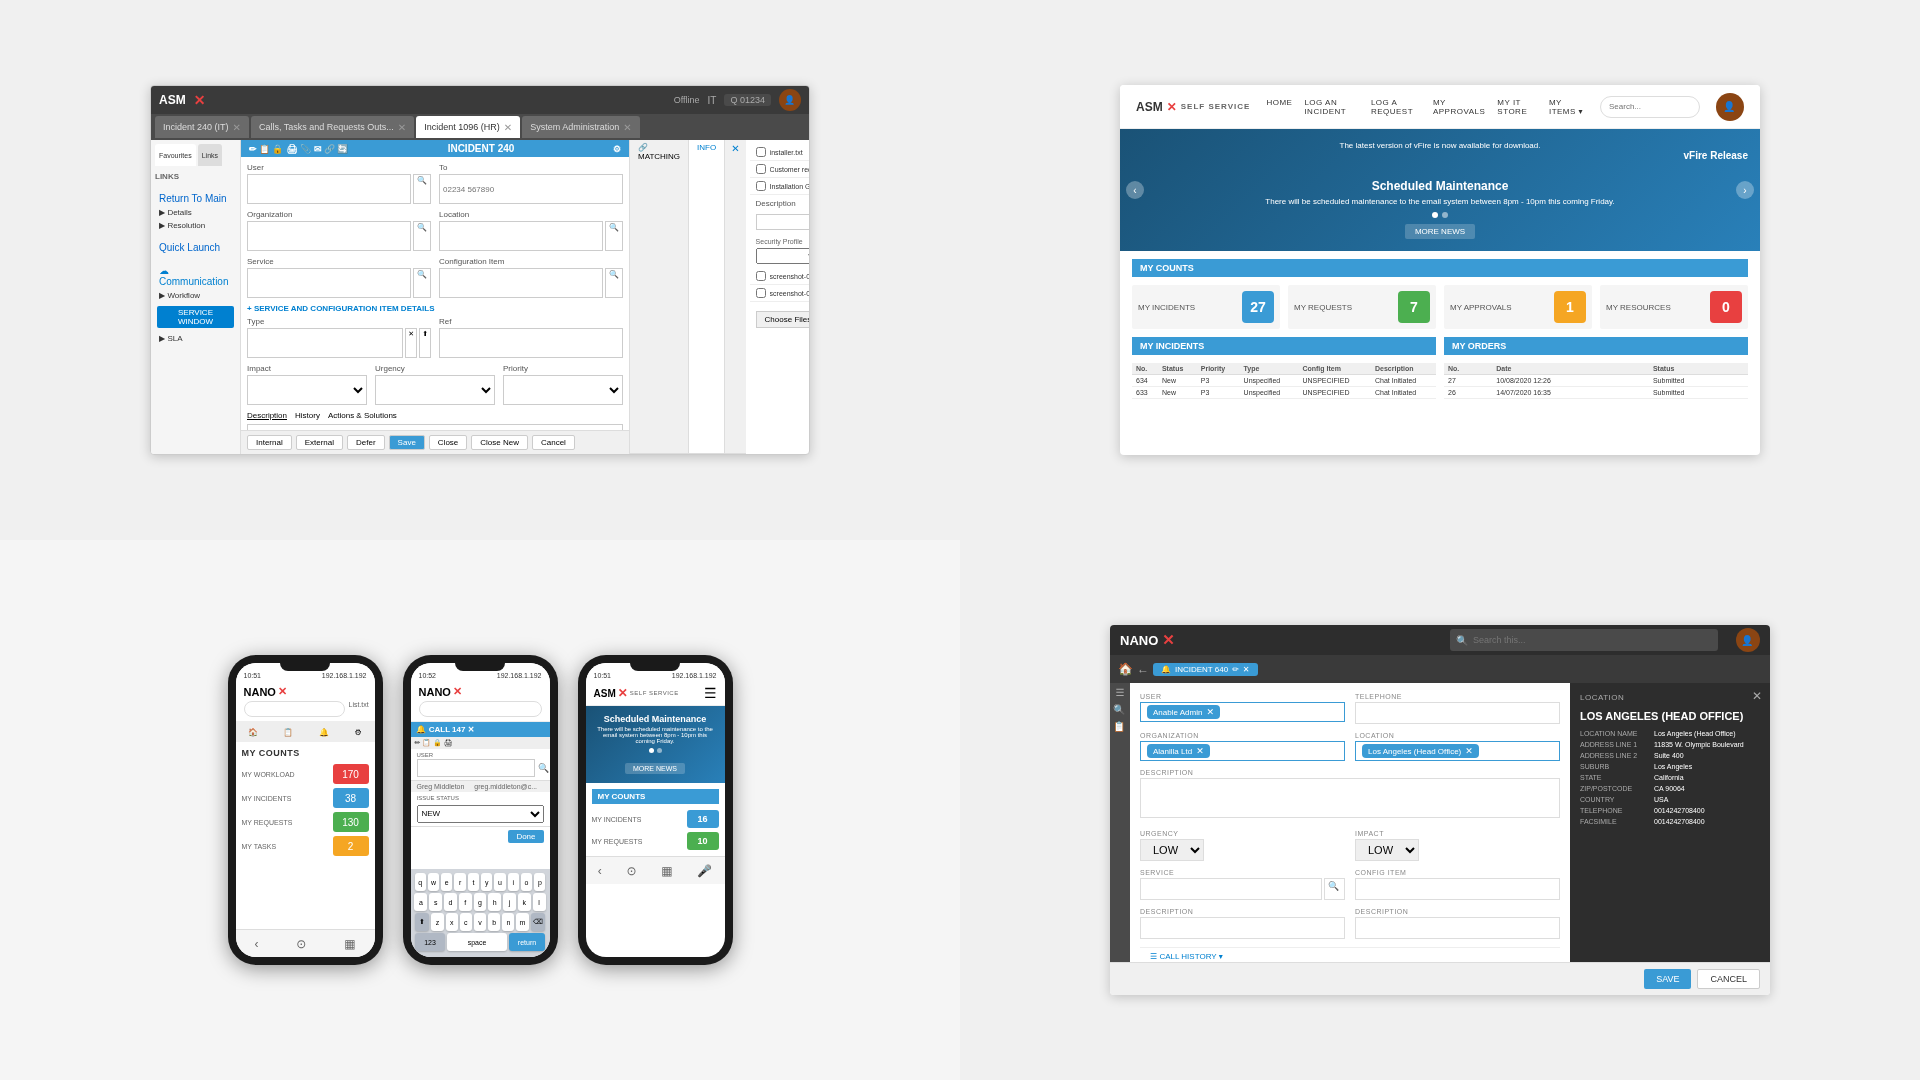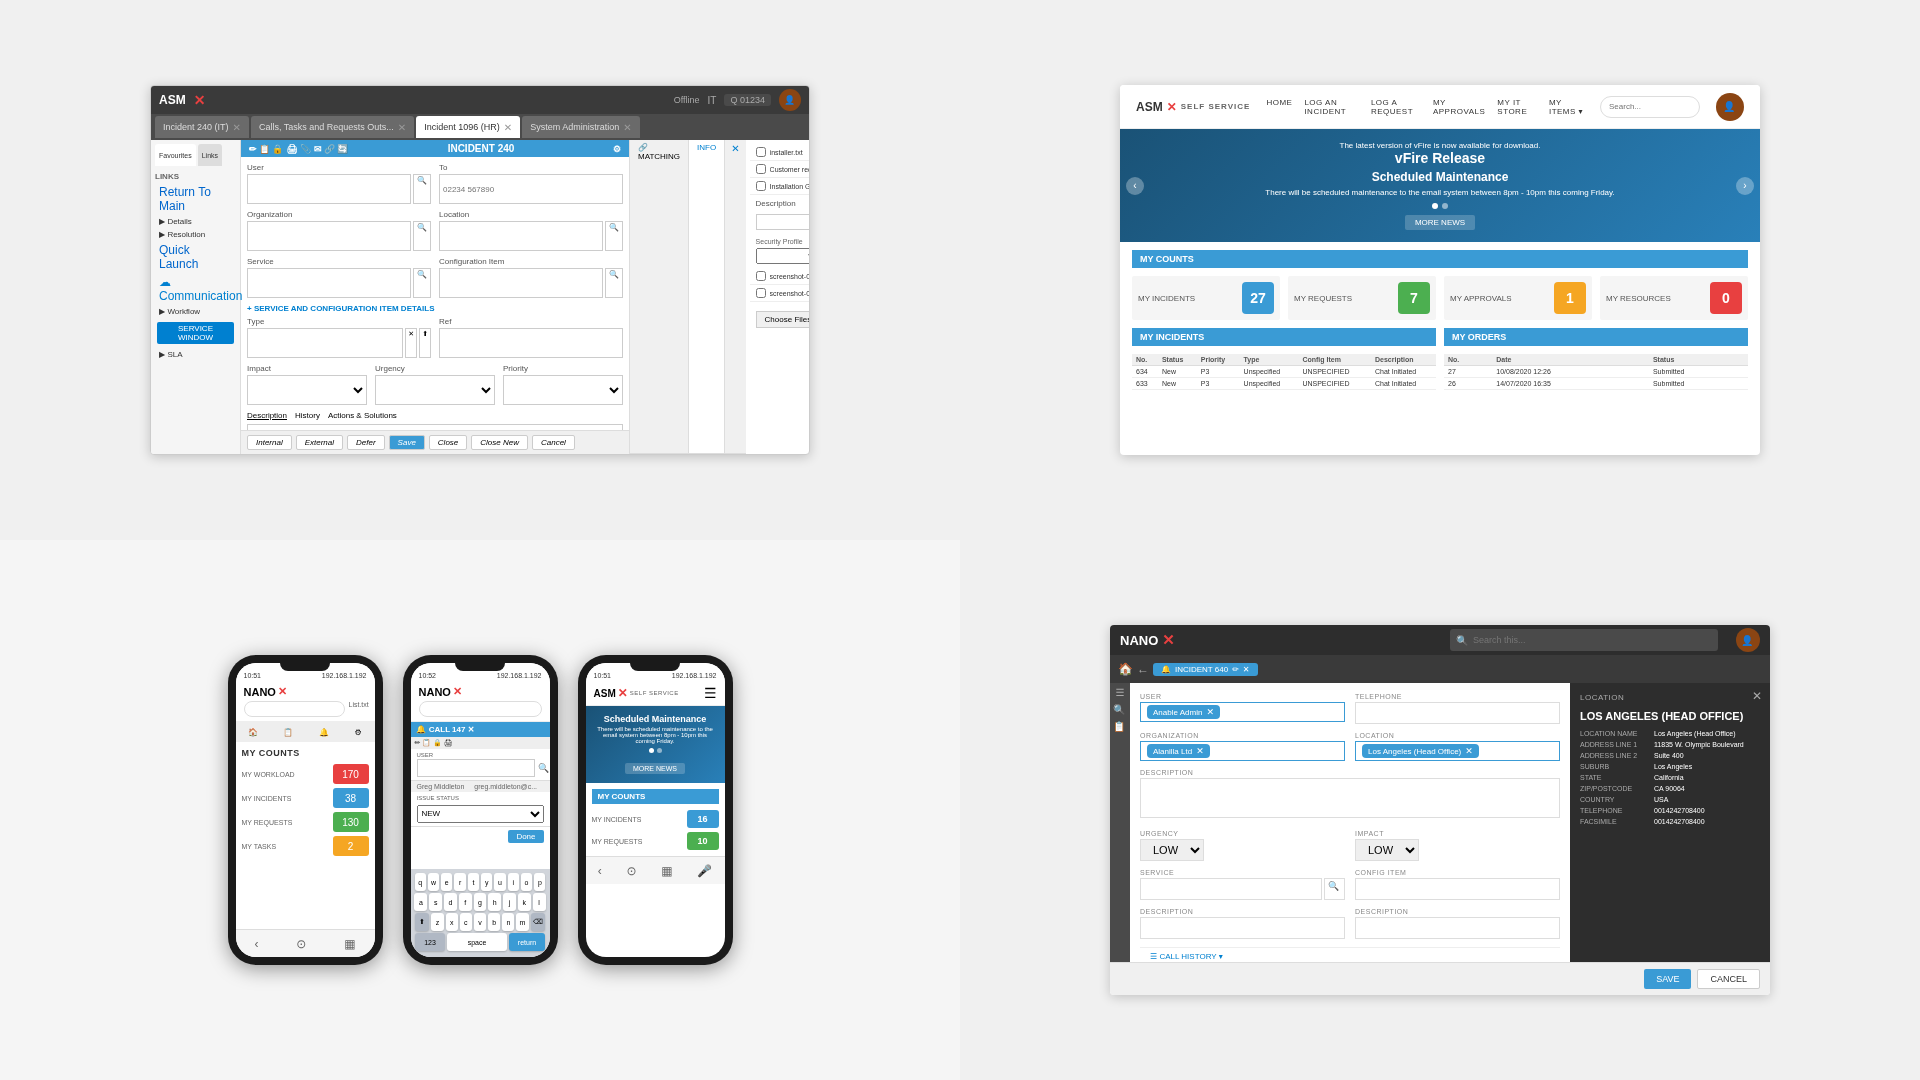--- a/index.html
+++ b/index.html
@@ -92,24 +92,25 @@
     }
 
     .asm-sidebar-section {
       font-size: 8px;
       color: #666;
       font-weight: bold;
       padding: 2px 0;
     }
 
     .asm-sidebar-item {
-      font-size: 12px;
+      font-size: 10px;
       color: #0066cc;
       padding: 2px 4px;
       cursor: pointer;
+      margin-top: 8px;
     }
 
     .asm-sidebar-group {
       font-size: 8px;
       color: #333;
       padding: 2px 4px;
       cursor: pointer;
     }
 
     .asm-sidebar-btn {
@@ -187,21 +188,20 @@
       border-top: 1px solid #ddd;
     }
 
     .asm-btn {
       font-size: 8px;
       padding: 2px 8px;
       border: 1px solid #ccc;
       border-radius: 2px;
       background: #fff;
       cursor: pointer;
-      font-style: italic;
     }
 
     .asm-right-panel {
       width: 180px;
       border-left: 1px solid #ddd;
       display: flex;
       flex-direction: row;
     }
 
     .asm-right-tabs {
@@ -330,21 +330,21 @@
 
     .ss-hero {
       background: linear-gradient(135deg, #1a5276, #2980b9);
       color: #fff;
       text-align: center;
       padding: 12px;
       position: relative;
       flex-shrink: 0;
     }
 
-    .ss-hero h2 { font-size: 14px; margin-bottom: 4px; }
+    .ss-hero h2 { font-size: 10px; margin-bottom: 18px; text-align: right; }
     .ss-hero h3 { font-size: 12px; margin-bottom: 4px; }
     .ss-hero p { font-size: 8px; }
 
     .ss-hero-dots {
       display: flex;
       justify-content: center;
       gap: 4px;
       margin-top: 6px;
     }
 

